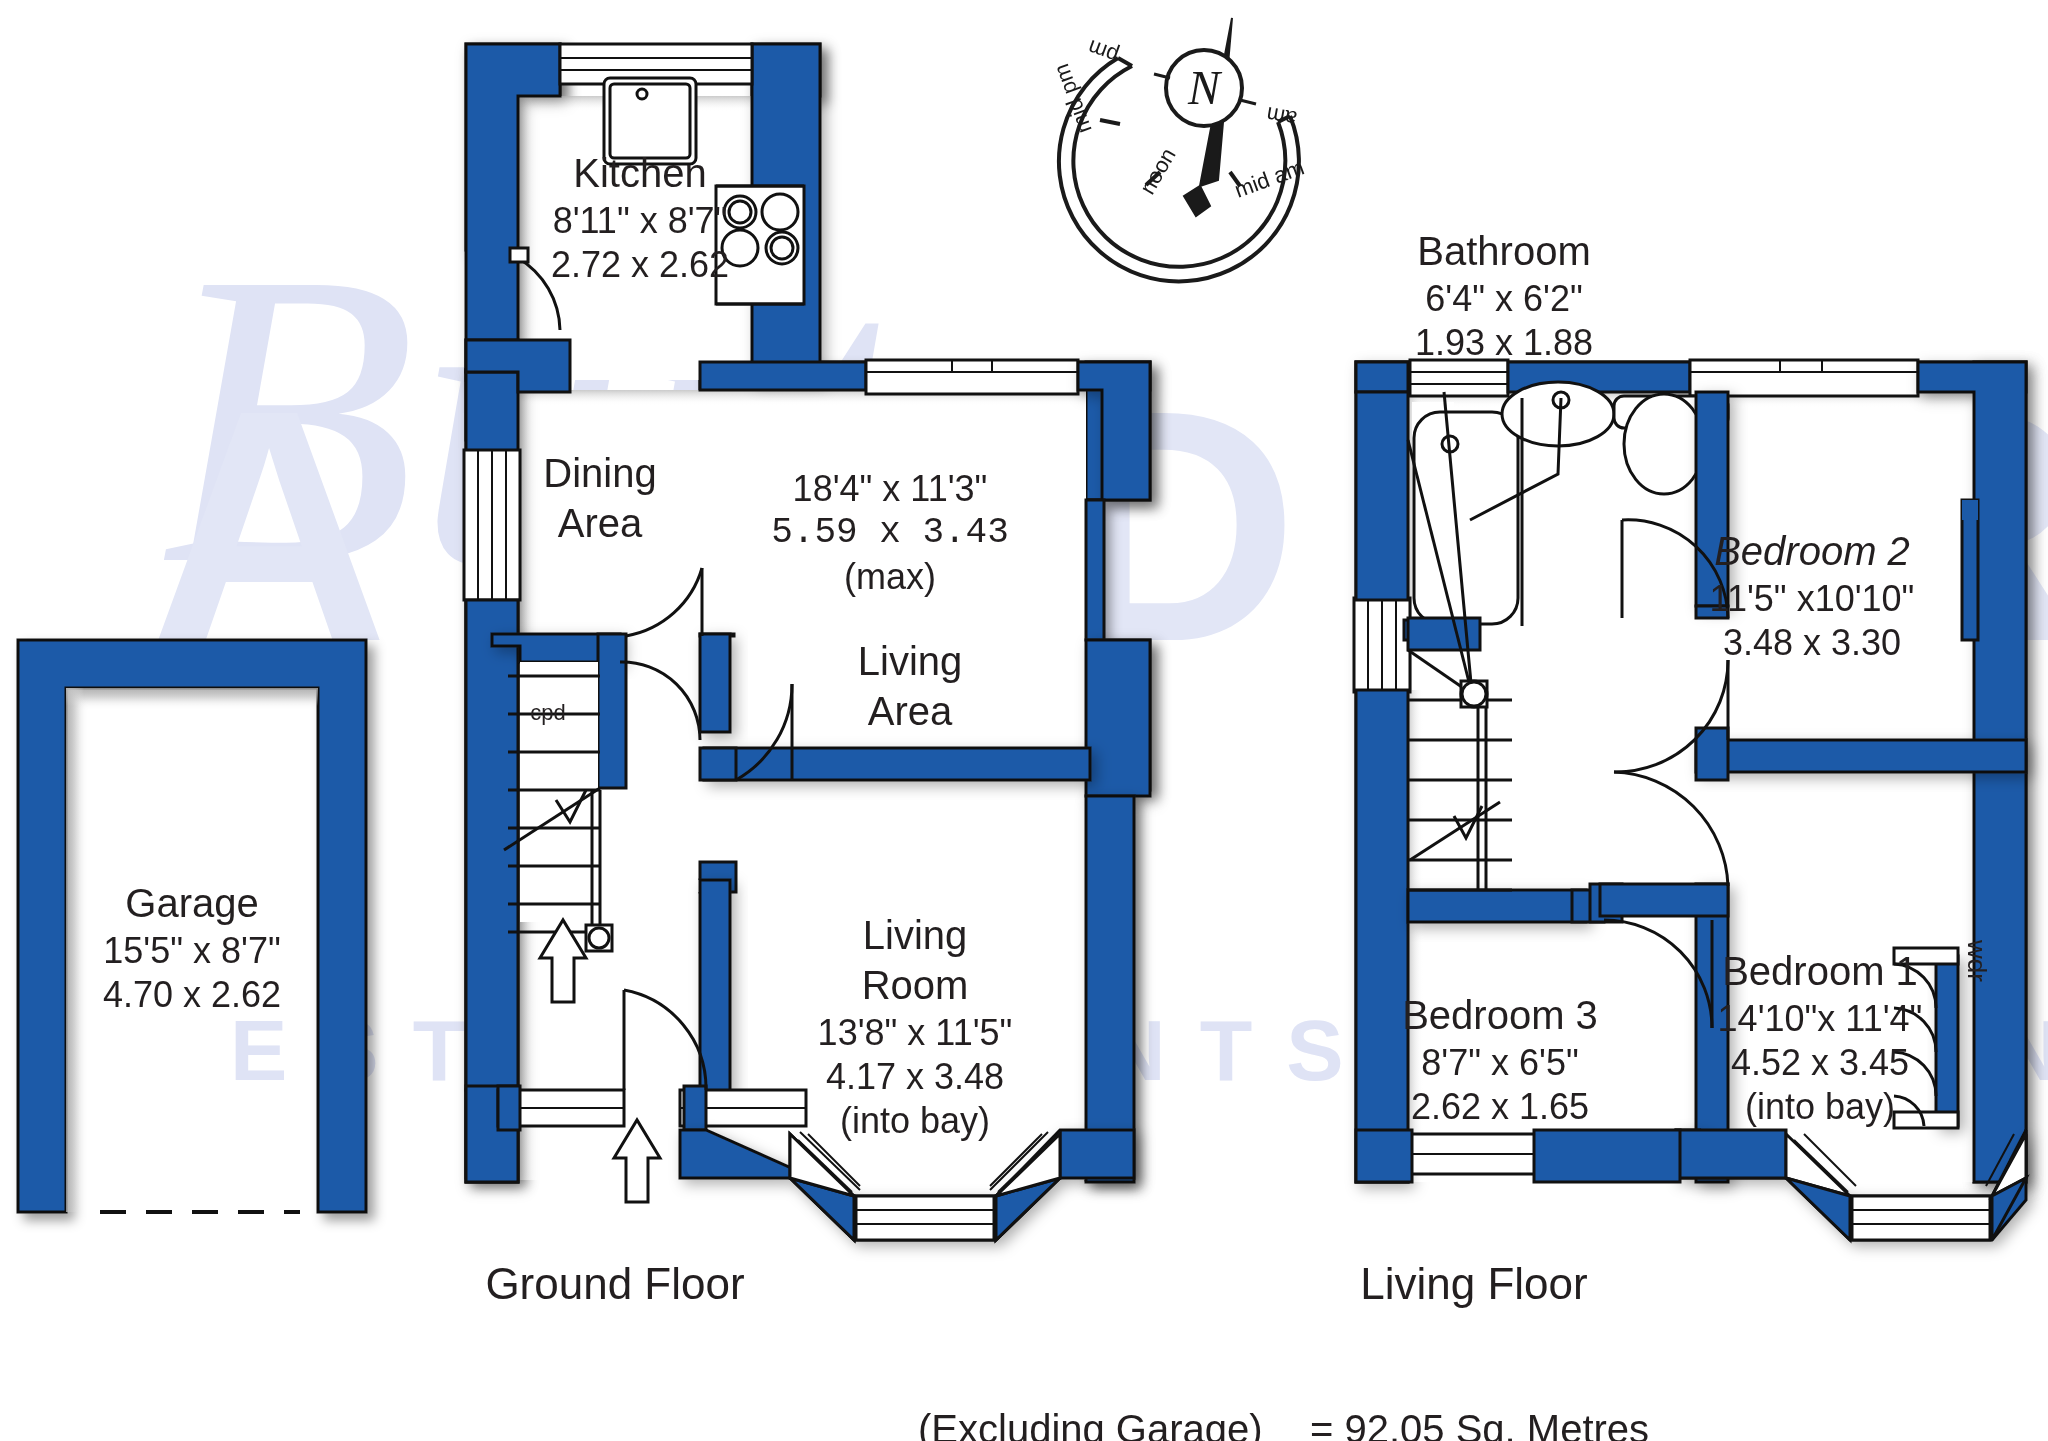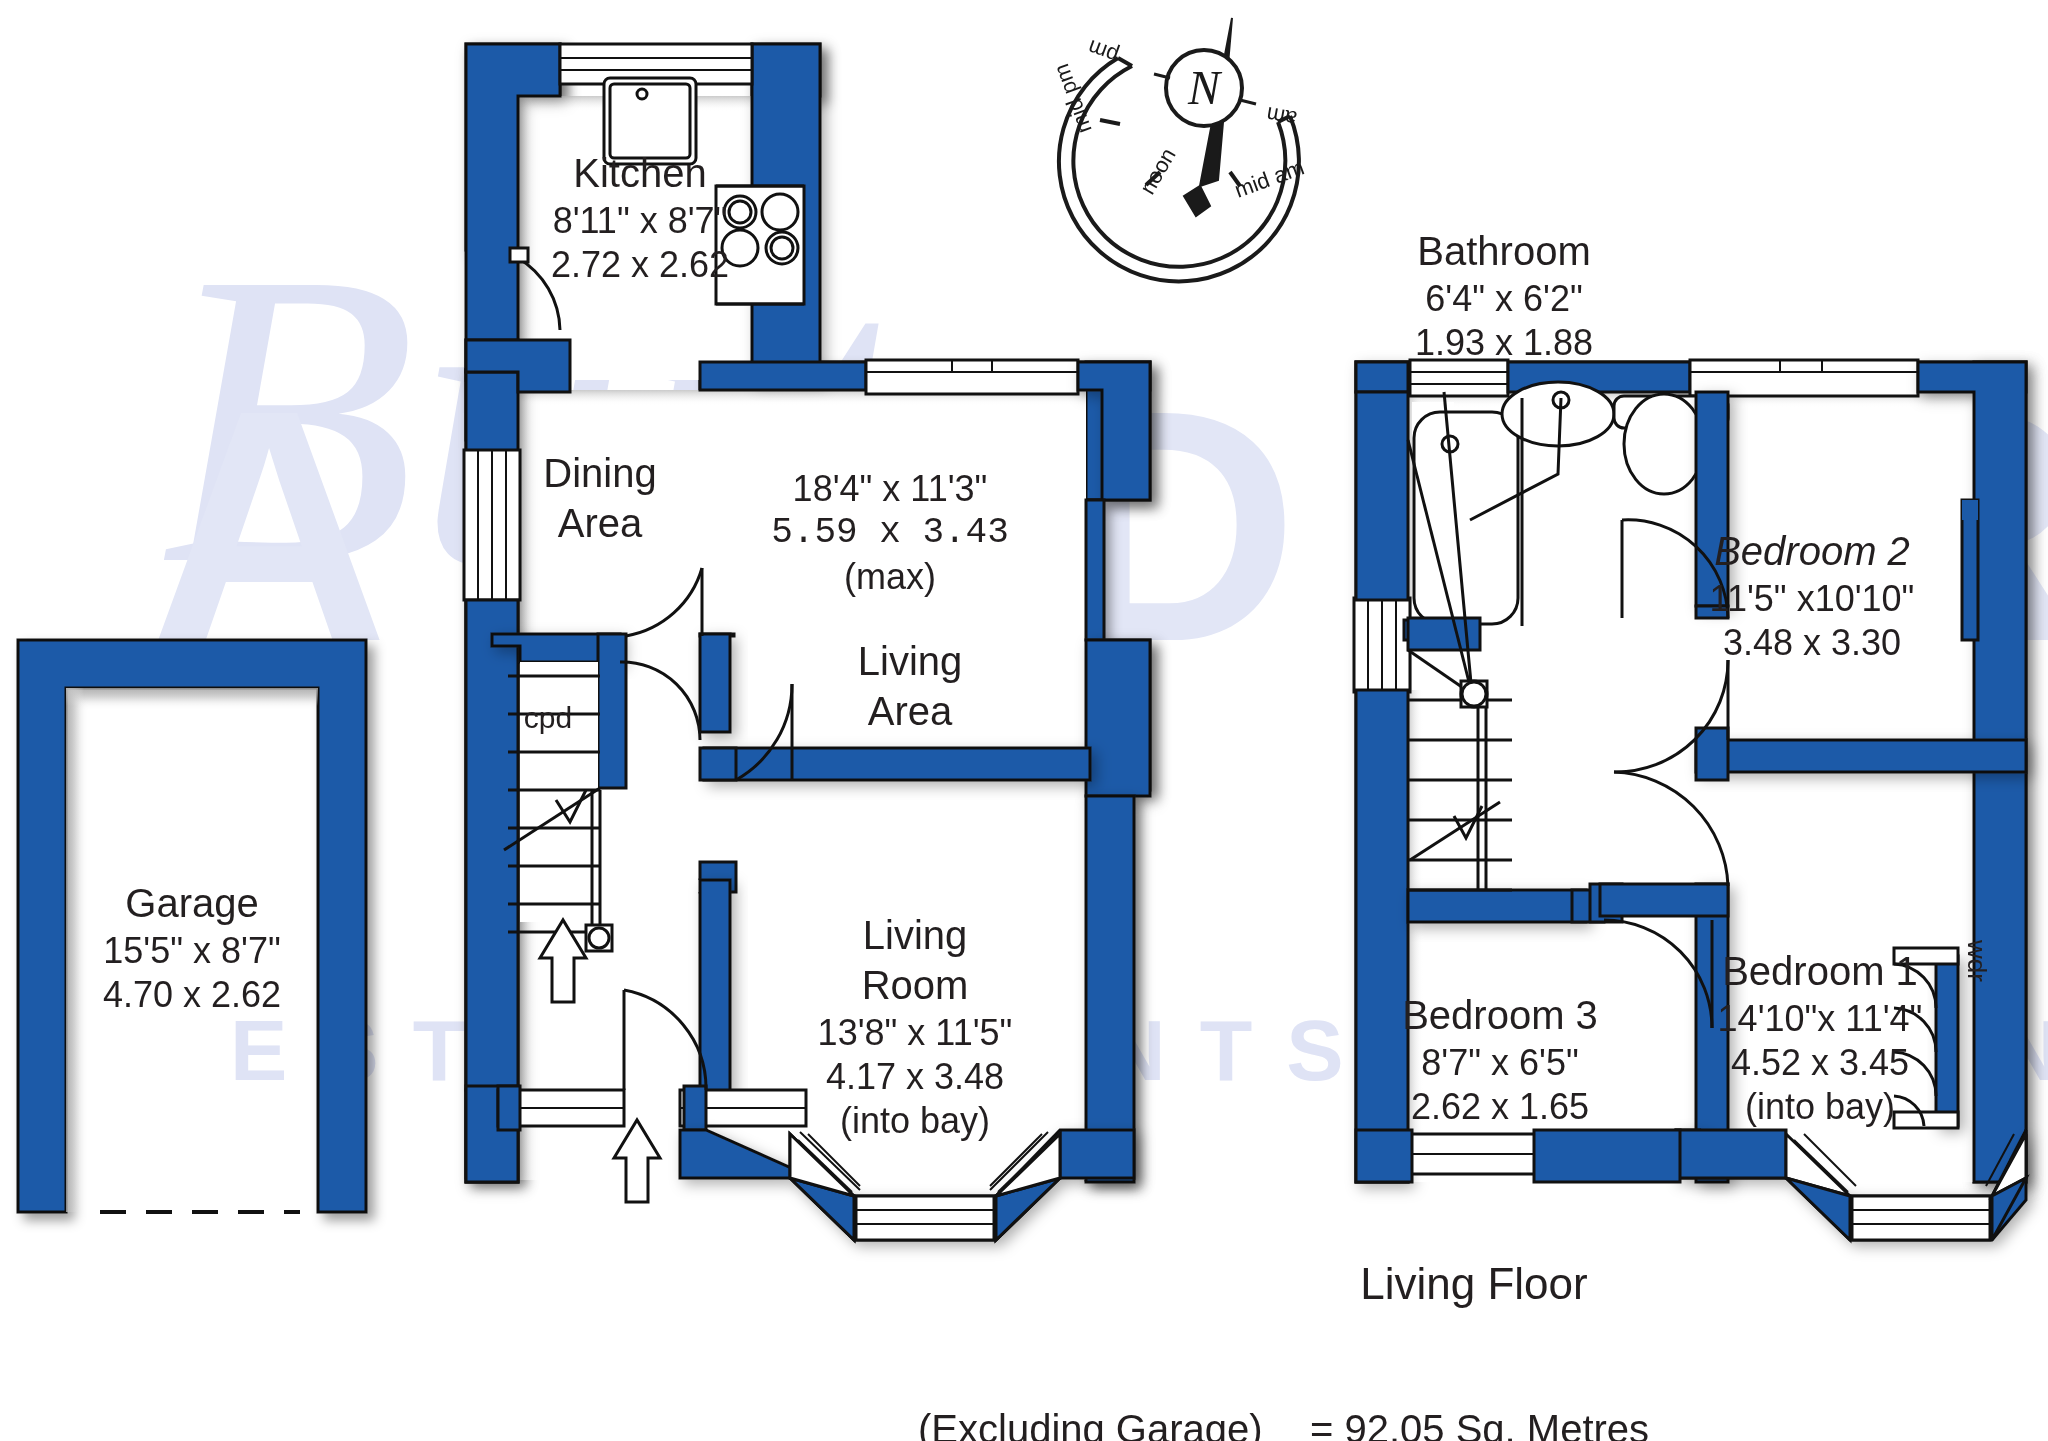--- a/index.html
+++ b/index.html
@@ -375,21 +375,21 @@
 
   <div class="lbl room-name ctr" style="left:600px;top:450px;">Dining</div>
   <div class="lbl room-name ctr" style="left:600px;top:500px;">Area</div>
   <div class="lbl room-dim ctr" style="left:890px;top:468px;">18'4" x 11'3"</div>
   <div class="lbl room-dim ctr" style="left:890px;top:512px;font-family:Liberation Mono, monospace;">5.59  x  3.43</div>
   <div class="lbl room-dim ctr" style="left:890px;top:556px;">(max)</div>
 
   <div class="lbl room-name ctr" style="left:910px;top:638px;">Living</div>
   <div class="lbl room-name ctr" style="left:910px;top:688px;">Area</div>
 
-  <div class="lbl small-lbl ctr" style="left:548px;top:700px;font-size:30px;">cpd</div>
+  <div class="lbl small-lbl ctr" style="left:548px;top:700px;font-size:22px;">cpd</div>
 
   <div class="lbl room-name ctr" style="left:915px;top:912px;">Living</div>
   <div class="lbl room-name ctr" style="left:915px;top:962px;">Room</div>
   <div class="lbl room-dim ctr" style="left:915px;top:1012px;">13'8" x 11'5"</div>
   <div class="lbl room-dim ctr" style="left:915px;top:1056px;">4.17  x  3.48</div>
   <div class="lbl room-dim ctr" style="left:915px;top:1100px;">(into bay)</div>
 
   <div class="lbl room-name ctr" style="left:192px;top:880px;">Garage</div>
   <div class="lbl room-dim ctr" style="left:192px;top:930px;">15'5" x  8'7"</div>
   <div class="lbl room-dim ctr" style="left:192px;top:974px;">4.70  x  2.62</div>
@@ -406,18 +406,19 @@
   <div class="lbl room-dim ctr" style="left:1820px;top:998px;">14'10"x  11'4"</div>
   <div class="lbl room-dim ctr" style="left:1820px;top:1042px;">4.52  x  3.45</div>
   <div class="lbl room-dim ctr" style="left:1820px;top:1086px;">(into bay)</div>
 
   <div class="lbl vert" style="left:1992px;top:940px;">wdr</div>
 
   <div class="lbl room-name ctr" style="left:1500px;top:992px;">Bedroom 3</div>
   <div class="lbl room-dim ctr" style="left:1500px;top:1042px;">8'7"  x  6'5"</div>
   <div class="lbl room-dim ctr" style="left:1500px;top:1086px;">2.62  x  1.65</div>
 
+  <div class="lbl floor-title ctr" style="left:615px;top:1258px;">Ground Floor</div>
   <div class="lbl floor-title ctr" style="left:1474px;top:1258px;">Living Floor</div>
 
   <div class="lbl footer" style="left:918px;top:1406px;">(Excluding Garage)</div>
   <div class="lbl footer" style="left:1310px;top:1406px;">=  92.05  Sq. Metres</div>
 
 </div>
 
 </body></html>

